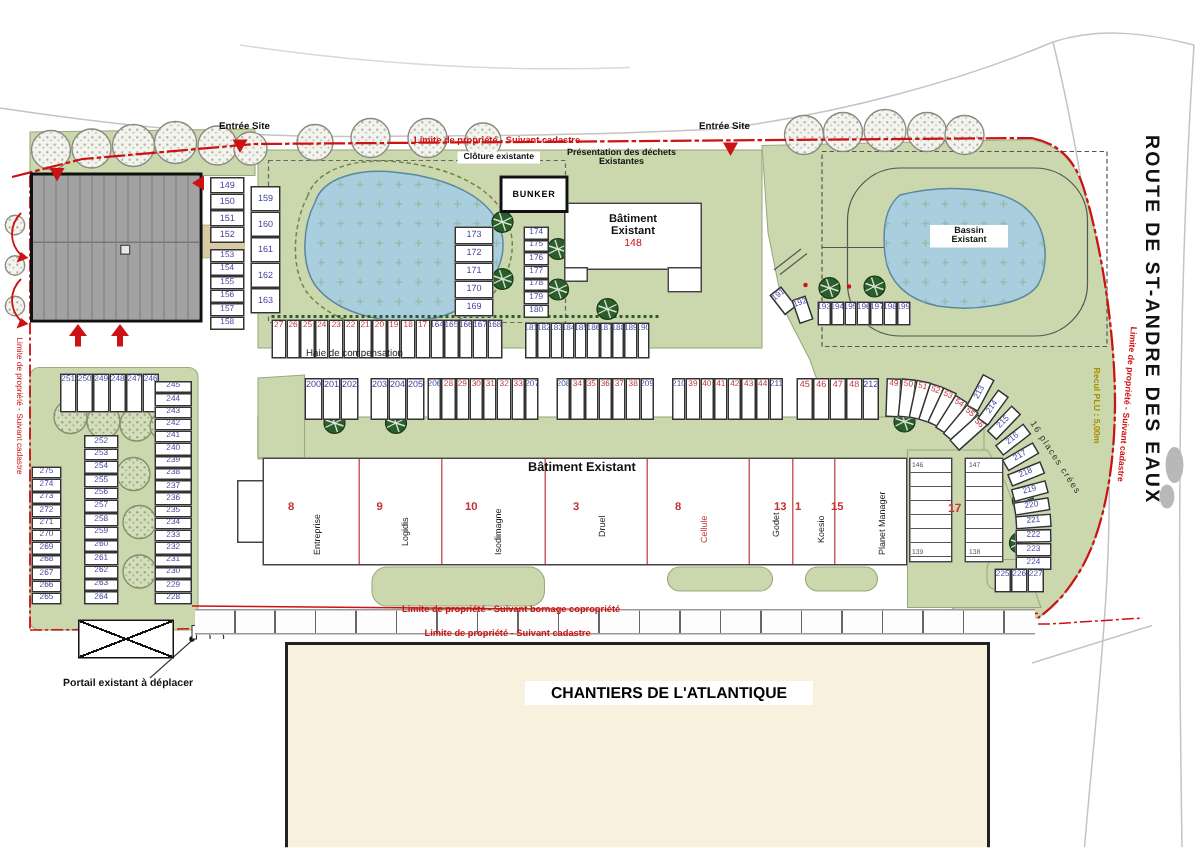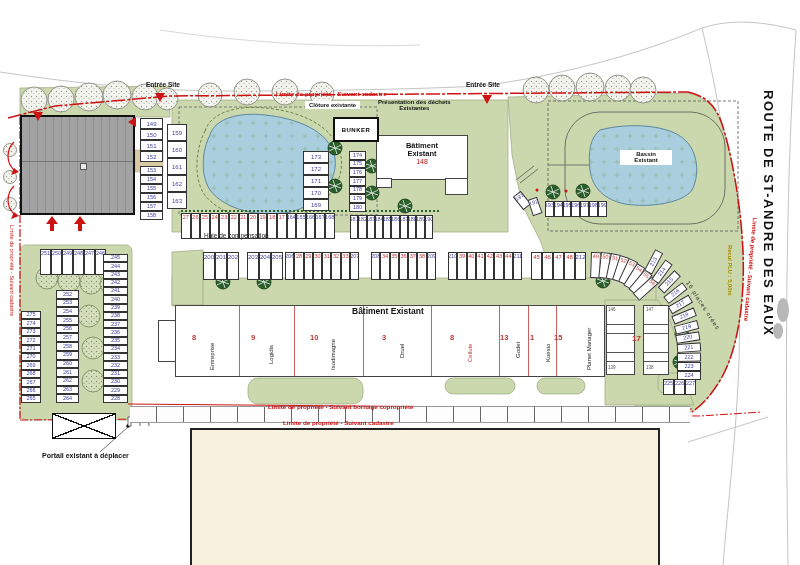--- a/index.html
+++ b/index.html
@@ -273,36 +273,37 @@
   <span class="unum" style="left:192px;top:333px">8</span>
   <span class="uname" style="left:209px;top:370px">Entreprise</span>
   <span class="unum" style="left:251px;top:333px">9</span>
   <span class="uname" style="left:268px;top:364px">Logidis</span>
   <span class="unum" style="left:310px;top:333px">10</span>
   <span class="uname" style="left:330px;top:370px">Isodimagne</span>
   <span class="unum" style="left:382px;top:333px">3</span>
   <span class="uname" style="left:399px;top:358px">Druel</span>
   <span class="unum" style="left:450px;top:333px">8</span>
   <span class="uname" style="left:467px;top:362px;color:#c23434">Cellule</span>
-  <span class="unum" style="left:500px;top:333px">13</span>
+  <span class="unum" style="left:516px;top:333px">13</span>
   <span class="uname" style="left:515px;top:358px">Godet</span>
   <span class="unum" style="left:530px;top:333px">1</span>
   <span class="uname" style="left:545px;top:362px">Koesio</span>
   <span class="unum" style="left:554px;top:333px">15</span>
   <span class="uname" style="left:586px;top:370px">Planet Manager</span>
 
   <div id="area16L"></div>
   <div id="area16R"></div>
   <span class="unum" style="left:632px;top:334px;font-size:8px">17</span>
   <span class="cnum" style="left:608px;top:307px">146</span>
   <span class="cnum" style="left:646px;top:307px">147</span>
   <span class="cnum" style="left:608px;top:365px">139</span>
   <span class="cnum" style="left:646px;top:365px">138</span>
 
   <div id="chantiers" class="bldg"></div>
+  <div id="chantiersLabel">CHANTIERS DE L'ATLANTIQUE</div>
   <div id="bottomStrip"></div>
   <div id="xbox"></div>
 
   <div id="gA1" class="stalls colg hnum" style="left:140px;top:118px">
       <div class="stall">
         <span>149</span>
       </div>
       <div class="stall">
         <span>150</span>
       </div>

